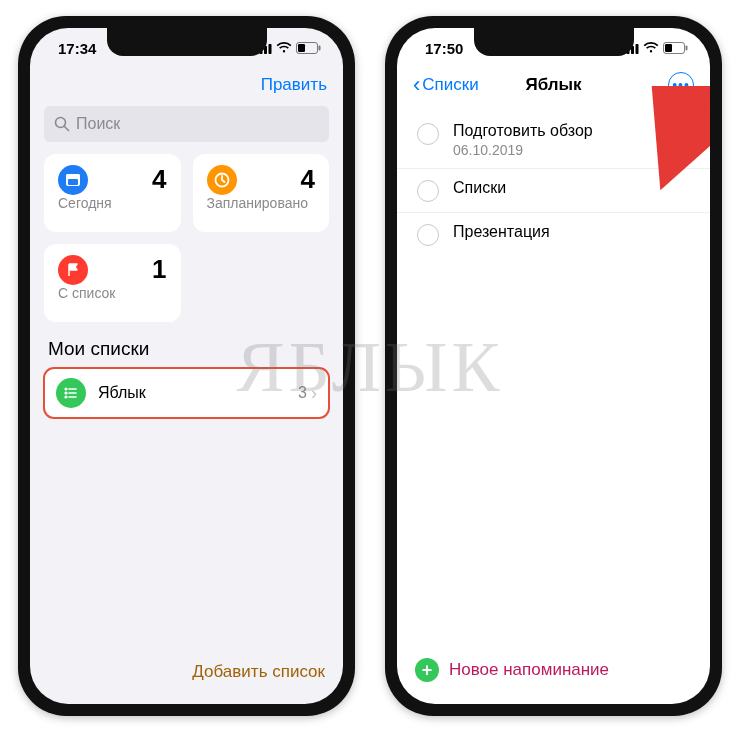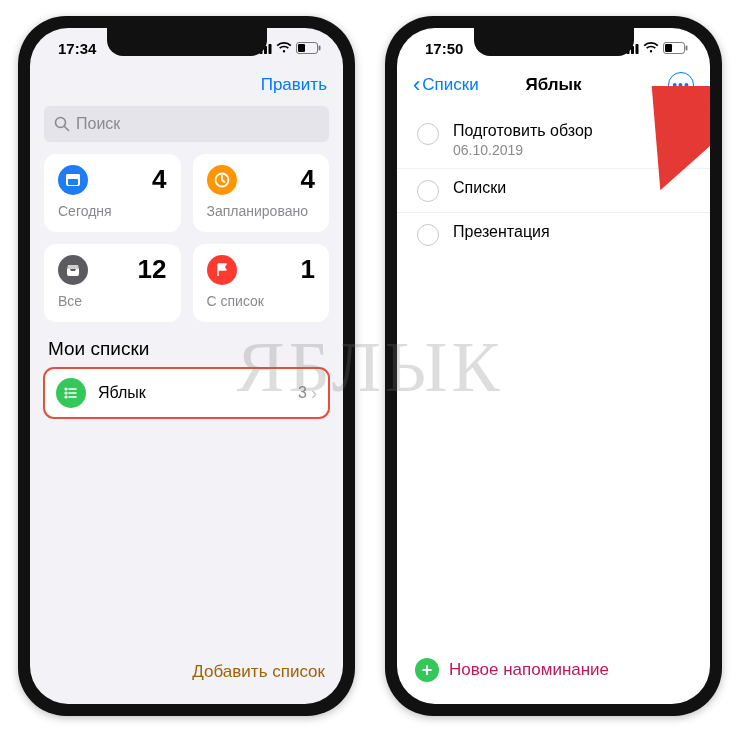--- a/index.html
+++ b/index.html
@@ -54,21 +54,21 @@
 
   
   .cards { display: grid; grid-template-columns: 1fr 1fr; gap: 12px; padding: 0 14px 16px; }
   .card {
     background: #fff; border-radius: 12px; padding: 10px 14px 8px;
     display: flex; flex-direction: column; height: 78px; position: relative;
   }
   .card .row1 { display:flex; justify-content:space-between; align-items:center; }
   .card .circle { width: 30px; height: 30px; border-radius: 50%; display:flex; align-items:center; justify-content:center; }
   .card .count { font-size: 26px; font-weight: 700; }
-  .card .label { font-size: 14px; color: #8a8a8e; margin-top: 8px; }
+  .card .label { font-size: 14px; color: #8a8a8e; margin-top: 0; }
   .c-blue{background:#1e7cf4;} .c-orange{background:#ff9500;} .c-grey{background:#5b5b60;} .c-red{background:#ff3b30;}
 
   
   .section-h { font-size: 19px; font-weight: 400; padding: 0 18px 8px; }
 
   
   .list-row {
     background:#fff; margin: 0 14px; border-radius: 10px;
     display:flex; align-items:center; padding: 10px 12px;
     font-size: 16px; position: relative;
@@ -177,32 +177,20 @@
                   <circle cx="8" cy="8" r="6.5" fill="none" stroke="#fff" stroke-width="1.8"></circle>
                   <path d="M8 4v4l2.5 2" stroke="#fff" stroke-width="1.8" fill="none" stroke-linecap="round"></path>
                 </svg>
               </div>
             <span class="count">4</span>
           </div>
           <span class="label">Запланировано</span>
         </div>
         <div class="card">
           <div class="row1">
-            <div class="circle c-grey">
-                <svg width="16" height="16" viewBox="0 0 16 16">
-                  <path d="M2 7h3l1 2h4l1-2h3v5a2 2 0 01-2 2H4a2 2 0 01-2-2V7z" fill="#fff"></path>
-                  <path d="M3 3h10l1 4H2l1-4z" fill="#fff" fill-opacity="0.7"></path>
-                </svg>
-              </div>
-            <span class="count">12</span>
-          </div>
-          <span class="label">Все</span>
-        </div>
-        <div class="card">
-          <div class="row1">
             <div class="circle c-red">
                 <svg width="16" height="16" viewBox="0 0 16 16">
                   <path d="M4 2v12M4 2h8l-2 3 2 3H4" fill="#fff" stroke="#fff" stroke-width="1.5" stroke-linejoin="round"></path>
                 </svg>
               </div>
             <span class="count">1</span>
           </div>
           <span class="label">С список</span>
         </div>
       </div>

